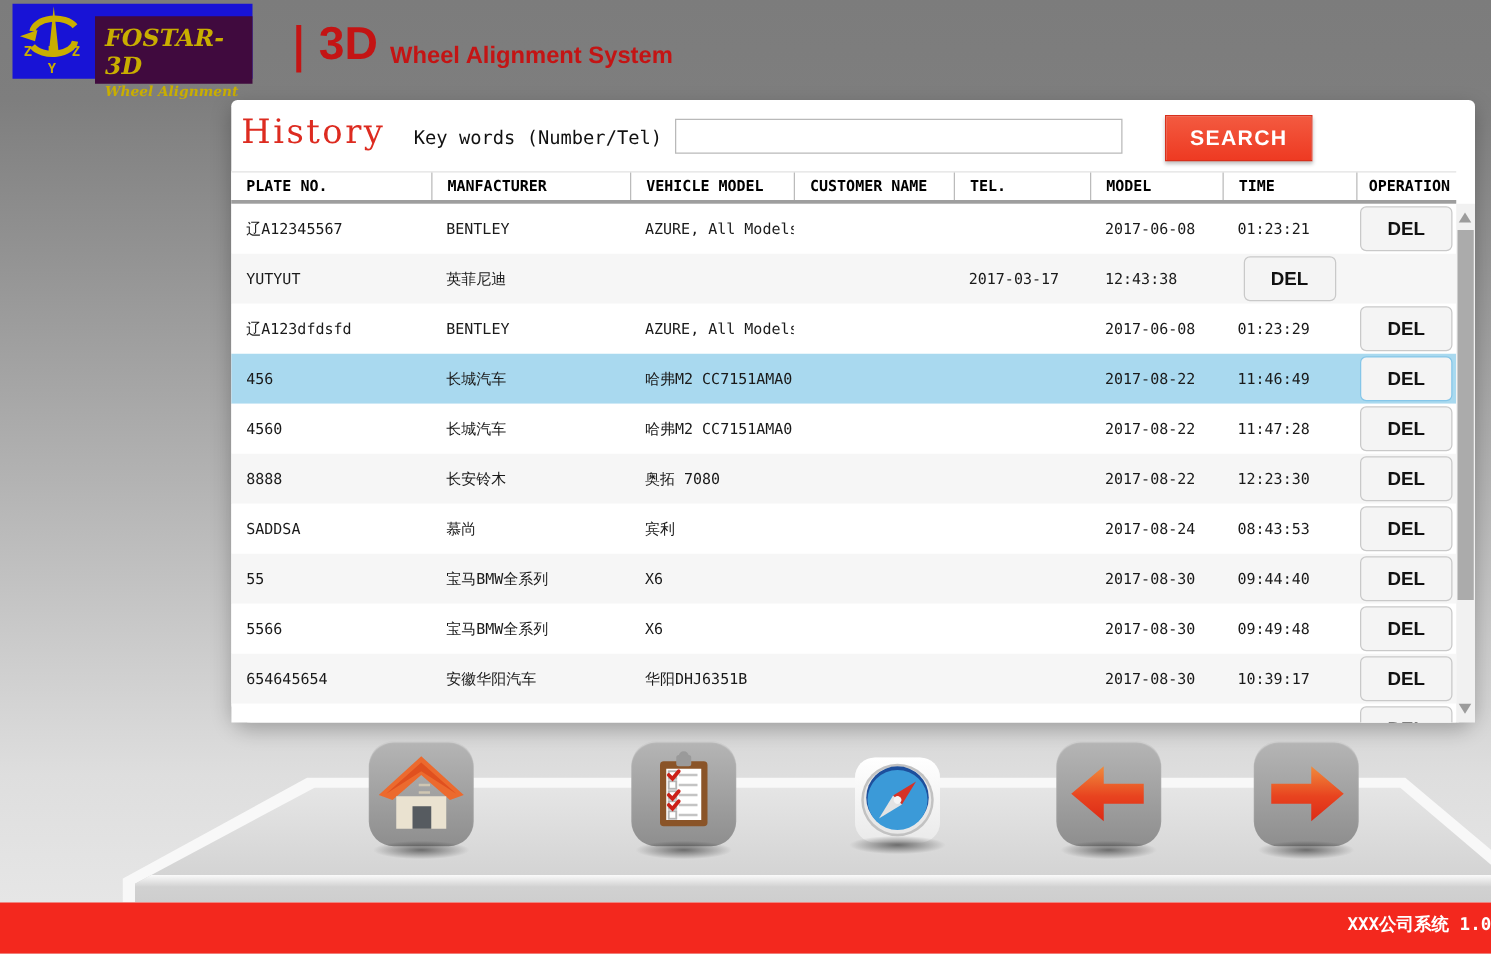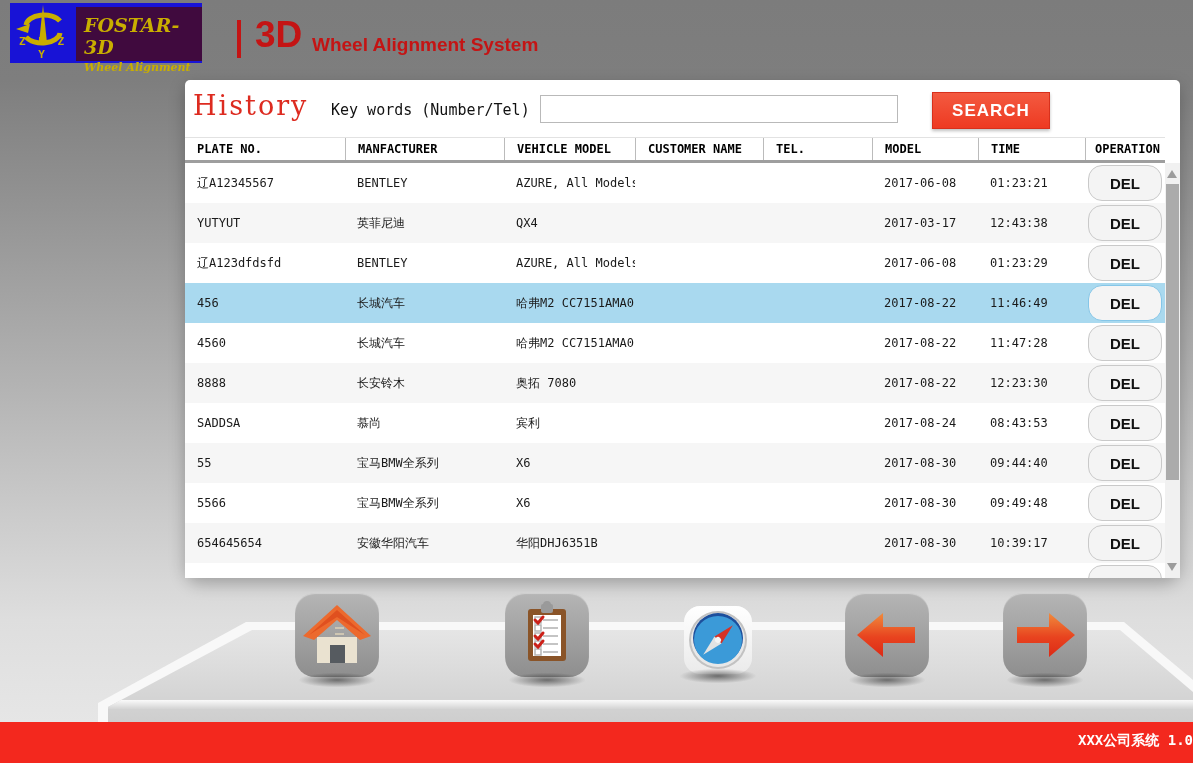--- a/index.html
+++ b/index.html
@@ -5,21 +5,21 @@
   html,body{margin:0;padding:0}
   body{
     width:1193px;height:763px;position:relative;overflow:hidden;
     font-family:"Liberation Sans",sans-serif;
     background:linear-gradient(180deg,#7c7c7c 0,#7e7e7e 80px,#929292 200px,#b2b2b2 380px,#cccccc 520px,#dedede 620px,#e6e6e6 722px);
   }
   
   .logo{position:absolute;left:10px;top:3px;width:192px;height:60px;background:#1813d6;display:flex}
   .logo-left{width:66px;height:60px;position:relative}
   .logo-zhzy{position:absolute;left:0;bottom:2px;width:66px;text-align:center;color:#c9ae00;font-weight:bold;font-size:11px;letter-spacing:3px;font-family:"DejaVu Sans Mono",monospace}
-  .logo-right{width:126px;height:54px;margin-top:4px;background:#400a3e;color:#c9ae00;padding-left:8px;box-sizing:border-box}
+  .logo-right{width:126px;height:54px;margin-top:10px;background:#400a3e;color:#c9ae00;padding-left:8px;box-sizing:border-box}
   .logo-brand{font-family:"DejaVu Serif",serif;font-style:italic;font-weight:bold;font-size:19px;margin-top:7px}
   .logo-brand-sub{font-family:"DejaVu Serif",serif;font-style:italic;font-weight:bold;font-size:11px;margin-top:3px}
   .title-bar{position:absolute;left:237px;top:20px;width:4px;height:38px;background:#c41414}
   .title-3d{position:absolute;left:255px;top:14px;color:#c41414;font-size:37px;font-weight:bold}
   .title-rest{position:absolute;left:312px;top:34px;color:#c41414;font-size:19px;font-weight:bold}
   
   .panel{position:absolute;left:185px;top:80px;width:995px;height:498px;background:#ffffff;
     border-radius:5px 5px 16px 16px;box-shadow:0 6px 16px rgba(0,0,0,.25)}
   .history-title{position:absolute;left:8px;top:10px;color:#dd2b20;font-family:"DejaVu Serif",serif;font-size:27px;letter-spacing:2px}
   .kw-label{position:absolute;left:146px;top:21px;color:#111;font-size:15px;font-family:"DejaVu Sans Mono",monospace}
@@ -33,21 +33,21 @@
   .hcell{font-family:"DejaVu Sans Mono",monospace;font-weight:bold;font-size:12px;color:#000000;
     line-height:22px;padding-left:12px;border-left:1px solid #bbb;white-space:nowrap;overflow:hidden;box-sizing:border-box}
   .hcell:first-child{border-left:none}
   .hcell.op{text-align:center;padding-left:4px}
   .tbody{position:absolute;left:0;top:83px;width:980px;height:415px;overflow:hidden}
   .trow{display:grid;grid-template-columns:160px 159px 131px 128px 109px 106px 107px 80px;height:40px;background:#fff}
   .trow.alt{background:#f6f6f6}
   .trow.selected{background:#a9d9ef}
   .cell{font-family:"DejaVu Sans Mono",monospace;font-size:12px;color:#1a1a1a;line-height:40px;padding-left:12px;white-space:nowrap;overflow:hidden;box-sizing:border-box}
   .cell.op{padding:0;display:flex;align-items:center;justify-content:center}
-  .del-btn{width:74px;height:36px;background:#f4f4f4;border:1px solid #c9c9c9;border-radius:14px;
+  .del-btn{width:74px;height:36px;background:#f4f4f4;border:1px solid #c9c9c9;border-radius:5px;
     font-weight:bold;font-size:15px;color:#111;cursor:pointer}
   .trow.selected .del-btn{border-color:#85c6e8}
   
   .sbar{position:absolute;left:980px;top:83px;width:15px;height:415px;background:#f1f1f1}
   .sthumb{position:absolute;left:1px;top:21px;width:13px;height:296px;background:#ababab}
   .sarrow{position:absolute;left:2px;width:0;height:0;border-left:5.5px solid transparent;border-right:5.5px solid transparent}
   .sarrow.up{top:7px;border-bottom:8px solid #9c9c9c}
   .sarrow.down{bottom:7px;border-top:8px solid #9c9c9c}
   
   .platform-bevel{position:absolute;left:0;top:600px;width:1193px;height:122px;background:#f8f8f8;
@@ -114,21 +114,20 @@
     <div class="cell"></div>
     <div class="cell">2017-06-08</div>
     <div class="cell">01:23:21</div>
     <div class="cell op">
           <button class="del-btn">DEL</button>
         </div>
   </div>
       <div class="trow alt">
     <div class="cell">YUTYUT</div>
     <div class="cell">英菲尼迪</div>
-    <div class="cell">QX4</div>
     <div class="cell"></div>
     <div class="cell"></div>
     <div class="cell">2017-03-17</div>
     <div class="cell">12:43:38</div>
     <div class="cell op">
           <button class="del-btn">DEL</button>
         </div>
   </div>
       <div class="trow">
     <div class="cell">辽A123dfdsfd</div>

